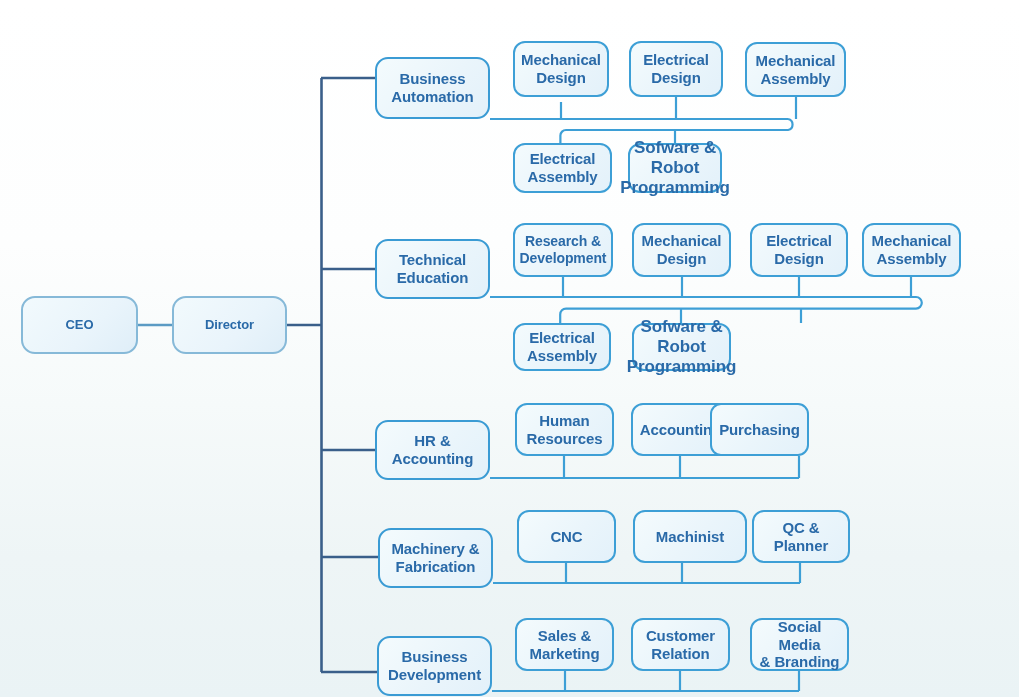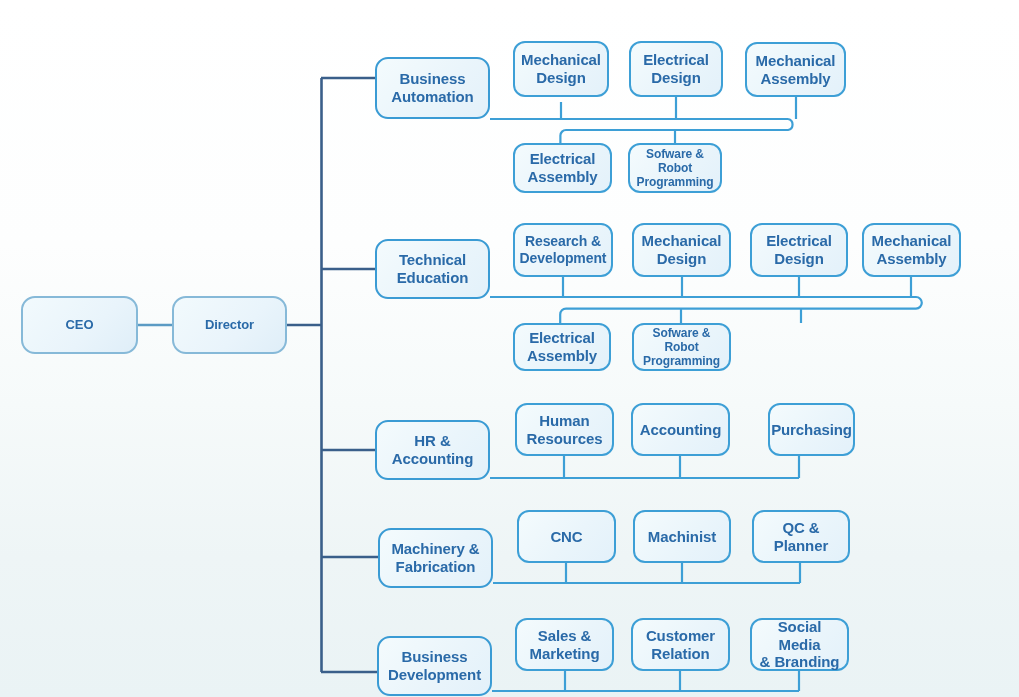--- a/index.html
+++ b/index.html
@@ -48,21 +48,21 @@
     border-radius: 14px;
     background: linear-gradient(135deg, #f2fafd 0%, #e9f4fb 60%, #dfeef8 100%);
   }
   .node.lvl1 {
     border-color: #3a9bd4;
     border-radius: 13px;
   }
   .fs-17 { font-size: 13px; }
   .fs-15 { font-size: 15px; }
   .fs-14 { font-size: 14px; }
-  .fs-12 { font-size: 12px; }
+  .fs-12 { font-size: 17px; }
 </style>
 </head>
 <body>
 
 <div id="chart-root">
 
   <svg id="edge-layer" width="1019" height="697" viewBox="0 0 1019 697" fill="none">
 
     <path d="M138 325 H172" stroke="#5b9bc4" stroke-width="2.4" fill="none"></path>
 
@@ -140,26 +140,26 @@
   <div class="node fs-15" style="left:513px; top:323px; width:98px; height:48px;">Electrical
 Assembly</div>
   <div class="node fs-12" style="left:632px; top:323px; width:99px; height:48px;">Sofware &amp; Robot
 Programming</div>
 
   <div class="node lvl1 fs-15" style="left:375px; top:420px; width:115px; height:60px;">HR &amp;
 Accounting</div>
   <div class="node fs-15" style="left:515px; top:403px; width:99px; height:53px;">Human
 Resources</div>
   <div class="node fs-15" style="left:631px; top:403px; width:99px; height:53px;">Accounting</div>
-  <div class="node fs-15" style="left:768px; top:403px; width:87px; height:53px;">Purchasing</div>
+  <div class="node fs-15" style="left:710px; top:403px; width:99px; height:53px;border-radius:11px;">Purchasing</div>
 
   <div class="node lvl1 fs-15" style="left:378px; top:528px; width:115px; height:60px;">Machinery &amp;
 Fabrication</div>
   <div class="node fs-15" style="left:517px; top:510px; width:99px; height:53px;">CNC</div>
-  <div class="node fs-15" style="left:633px; top:510px; width:98px; height:53px;">Machinist</div>
+  <div class="node fs-15" style="left:633px; top:510px; width:114px; height:53px;">Machinist</div>
   <div class="node fs-15" style="left:752px; top:510px; width:98px; height:53px;">QC &amp; Planner</div>
 
   <div class="node lvl1 fs-15" style="left:377px; top:636px; width:115px; height:60px;">Business
 Development</div>
   <div class="node fs-15" style="left:515px; top:618px; width:99px; height:53px;">Sales &amp;
 Marketing</div>
   <div class="node fs-15" style="left:631px; top:618px; width:99px; height:53px;">Customer
 Relation</div>
   <div class="node fs-15" style="left:750px; top:618px; width:99px; height:53px;">Social Media
 &amp; Branding</div>

